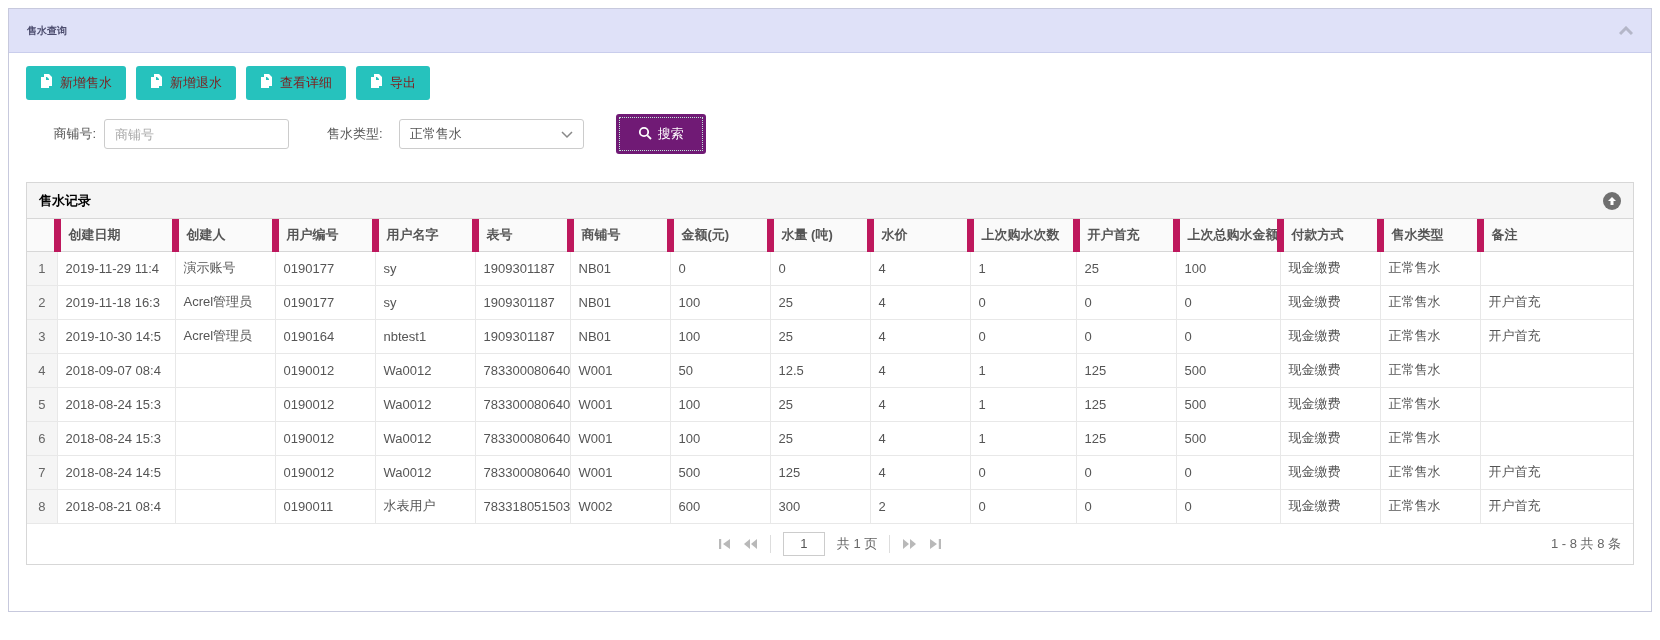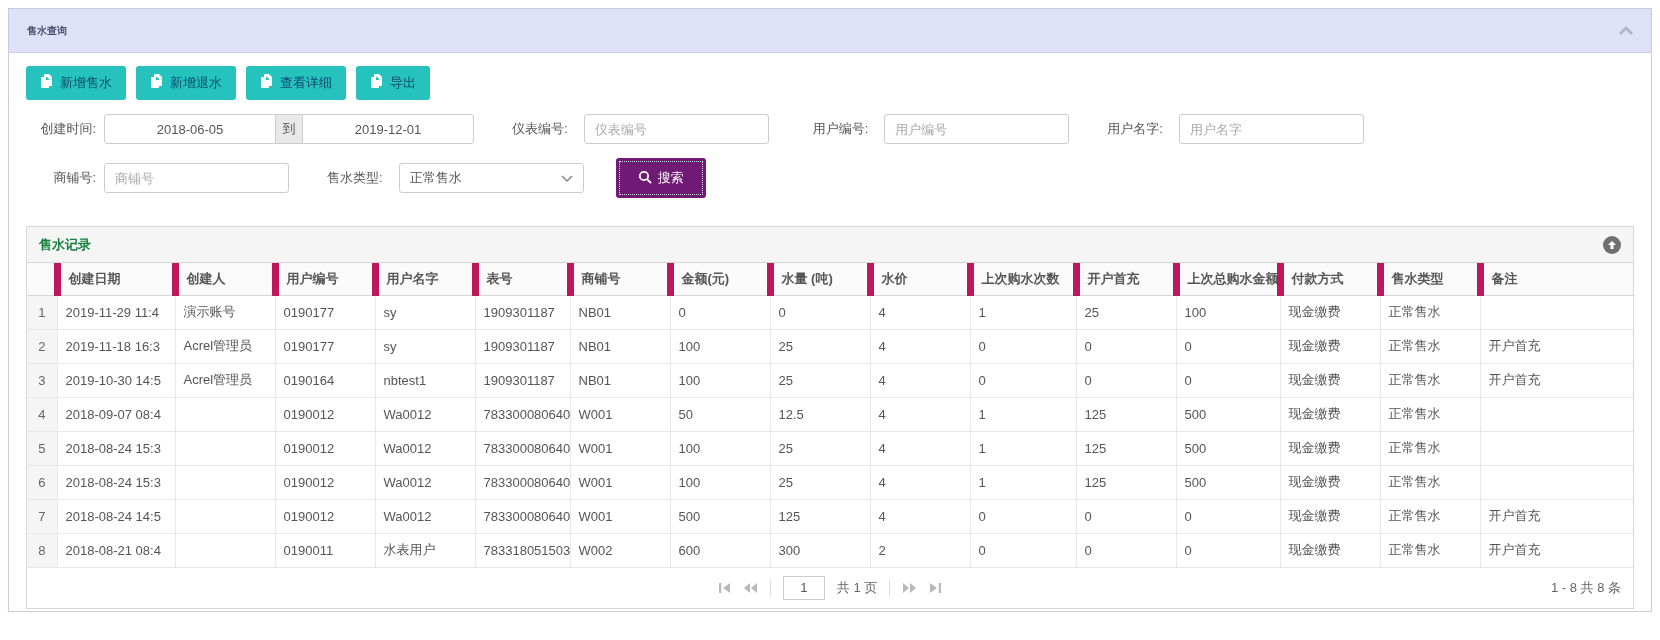--- a/index.html
+++ b/index.html
@@ -11,21 +11,21 @@
   
   .titlebar { height:44px; background:#dfe1f8; border-bottom:1px solid #c9cdec;
     display:flex; align-items:center; justify-content:space-between; padding:0 18px; }
   .titlebar .ttl { font-size:10px; font-weight:bold; color:#4c4c6e; }
   .chev-up { color:#b4b6c8; display:flex; }
 
   .content { padding:0 17px; }
 
   
   .toolbar { margin-top:13px; display:flex; gap:10px; }
-  .btn-teal { background:#26c2bd; color:#0c4a6e; border:none; border-radius:3px;
+  .btn-teal { background:#26c2bd; color:#7f1d1d; border:none; border-radius:3px;
     height:34px; padding:0 14px; font-size:13px; display:inline-flex;
     align-items:center; gap:7px; cursor:pointer;text-align:center; }
 
   
   .frow { display:flex; align-items:center; margin-top:14px; font-size:13px; color:#555; }
   .flabel { width:70px; text-align:right; margin-right:8px; white-space:nowrap; }
   .flabel.auto { width:auto; }
   .inp { height:30px; border:1px solid #ccc; border-radius:3px; font-size:13px;
     color:#555; padding:0 10px; outline:none; }
   .inp::placeholder { color:#aaa; }
@@ -43,21 +43,21 @@
     color:#555; cursor:pointer; background:#fff; }
   .btn-search { margin-left:32px; background:#701a75; color:#fff; border:none;
     border-radius:3px; height:40px; padding:0 22px; font-size:13px;
     display:inline-flex; align-items:center; gap:6px; cursor:pointer;
     outline:1px dotted #bfe6d6; outline-offset:-4px; }
 
   
   .grid-panel { margin-top:28px; border:1px solid #d7d7d7; }
   .grid-titlebar { height:36px; background:#f5f5f5; border-bottom:1px solid #d7d7d7;
     display:flex; align-items:center; justify-content:space-between; padding:0 12px; }
-  .grid-title { font-size:13px; font-weight:bold; color:#15803d;font-family:Liberation Mono, monospace; }
+  .grid-title { font-size:13px; font-weight:bold; color:#000000;font-family:Liberation Mono, monospace; }
   .up-circle { width:18px; height:18px; border-radius:50%; background:#707070;
     display:flex; align-items:center; justify-content:center; cursor:pointer; }
 
   table { border-collapse:collapse; table-layout:fixed; width:100%;
     font-size:13px; color:#555; }
   thead th { height:32px; background:#fafafa; border-bottom:1px solid #d7d7d7;
     border-right:7px solid #be185d; font-weight:bold; text-align:left;
     padding:0 8px; white-space:nowrap; overflow:hidden; color:#555; }
   thead th:last-child { border-right:none; }
   tbody td { height:34px; border-bottom:1px solid #e8e8e8; border-right:1px solid #e8e8e8;
@@ -114,34 +114,20 @@
       </button>
       <button class="btn-teal">
         <span><svg width="13" height="15" viewBox="0 0 13 15">
               <path d="M1 3 h5 v3 h3 v8 h-8 z" fill="#fff"></path>
               <path d="M4 0 h5 l3 3 v9 h-3 V5 L7 3 H4 z" fill="#fff"></path>
             </svg></span>
         <span>导出</span>
       </button>
     </div>
 
-    <div class="frow">
-      <span class="flabel">创建时间:</span>
-      <span class="date-range">
-        <input class="inp date-inp" value="2018-06-05" style="">
-        <span class="sep-to">到</span>
-        <input class="inp date-inp r" value="2019-12-01" style="">
-      </span>
-      <span class="flabel auto ml38">仪表编号:</span>
-      <input class="inp txt-inp" style="margin-left: 8px;" placeholder="仪表编号">
-      <span class="flabel auto ml44">用户编号:</span>
-      <input class="inp txt-inp" style="margin-left: 8px;" placeholder="用户编号">
-      <span class="flabel auto ml38">用户名字:</span>
-      <input class="inp txt-inp" style="margin-left: 8px;" placeholder="用户名字">
-    </div>
 
     <div class="frow">
       <span class="flabel">商铺号:</span>
       <input class="inp txt-inp" placeholder="商铺号" style="">
       <span class="flabel auto ml38">售水类型:</span>
       <div class="select-box" style="margin-left:8px">
         <span>正常售水</span>
         <span>
           <svg width="12" height="8" viewBox="0 0 12 8">
               <path d="M1 1 L6 6 L11 1" fill="none" stroke="#888" stroke-width="1.5"></path>

